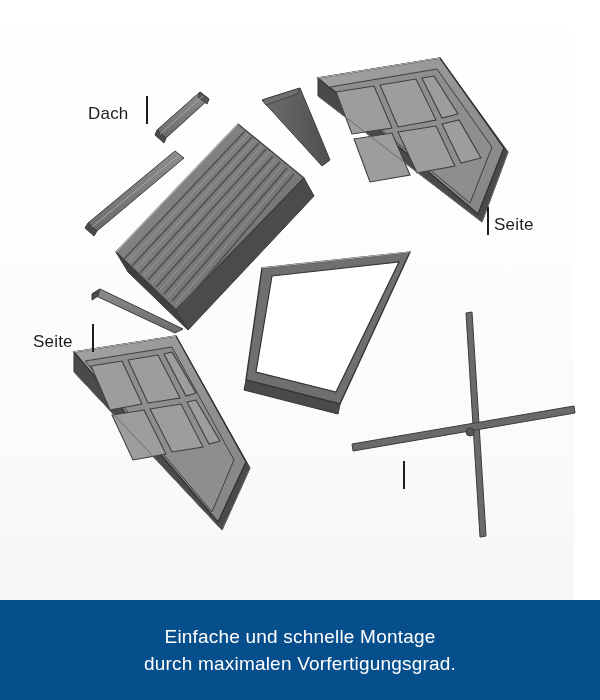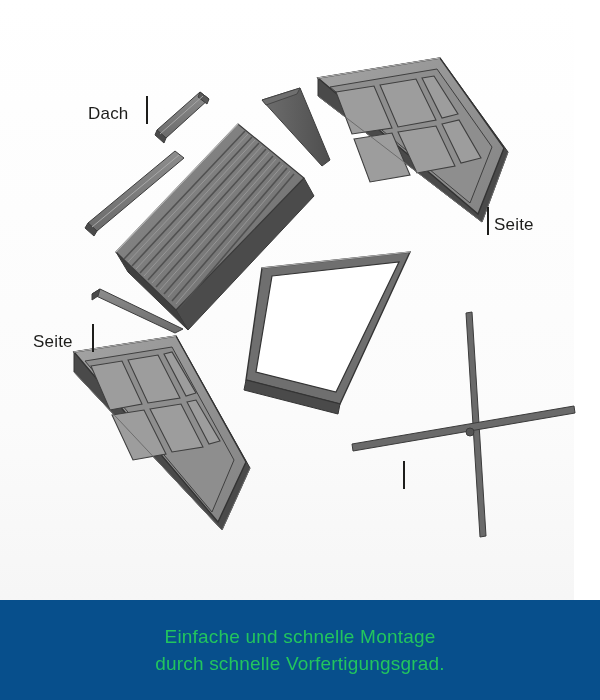--- a/index.html
+++ b/index.html
@@ -60,21 +60,21 @@
   .leader-verstrebung { left: 403px; top: 461px; height: 28px; }
 
   
   #banner {
     position: absolute;
     left: 0;
     bottom: 0;
     width: 600px;
     height: 100px;
     background: #074f8c;
-    color: #22c55e;
+    color: #ffffff;
     display: flex;
     flex-direction: column;
     align-items: center;
     justify-content: center;
     text-align: center;
   }
   #banner .line {
     font-size: 19px;
     line-height: 27px;
     letter-spacing: 0.2px;
@@ -217,16 +217,16 @@
   <div class="leader leader-seite1"></div>
   <div class="callout callout-seite1">Seite</div>
 
   <div class="leader leader-seite2"></div>
   <div class="callout callout-seite2">Seite</div>
 
   <div class="leader leader-verstrebung"></div>
 
   <div id="banner">
     <div class="line">Einfache und schnelle Montage</div>
-    <div class="line">durch schnelle Vorfertigungsgrad.</div>
+    <div class="line">durch maximalen Vorfertigungsgrad.</div>
   </div>
 
 </div>
 
 </body></html>

